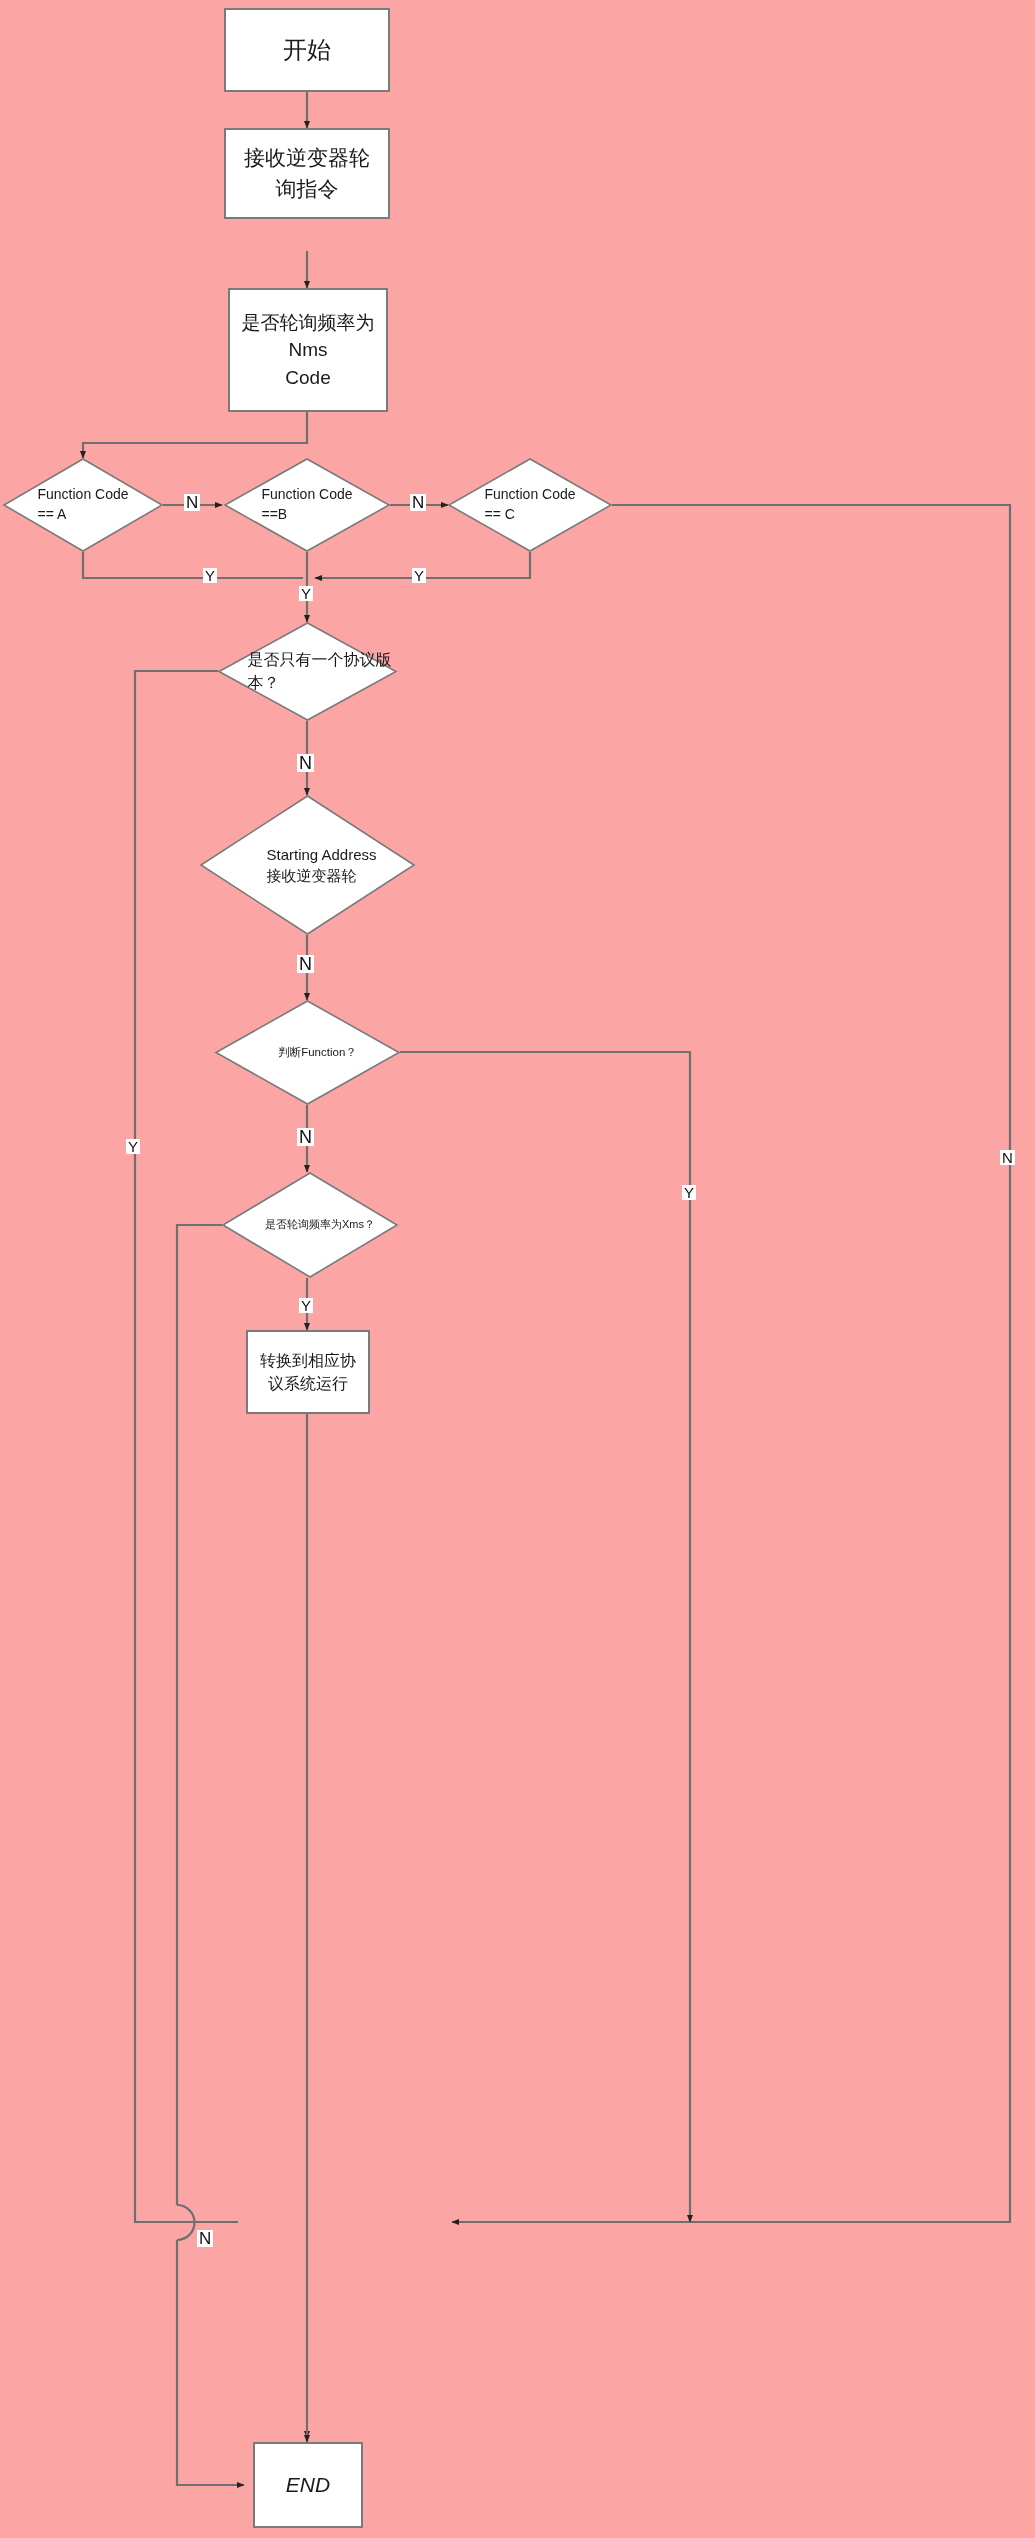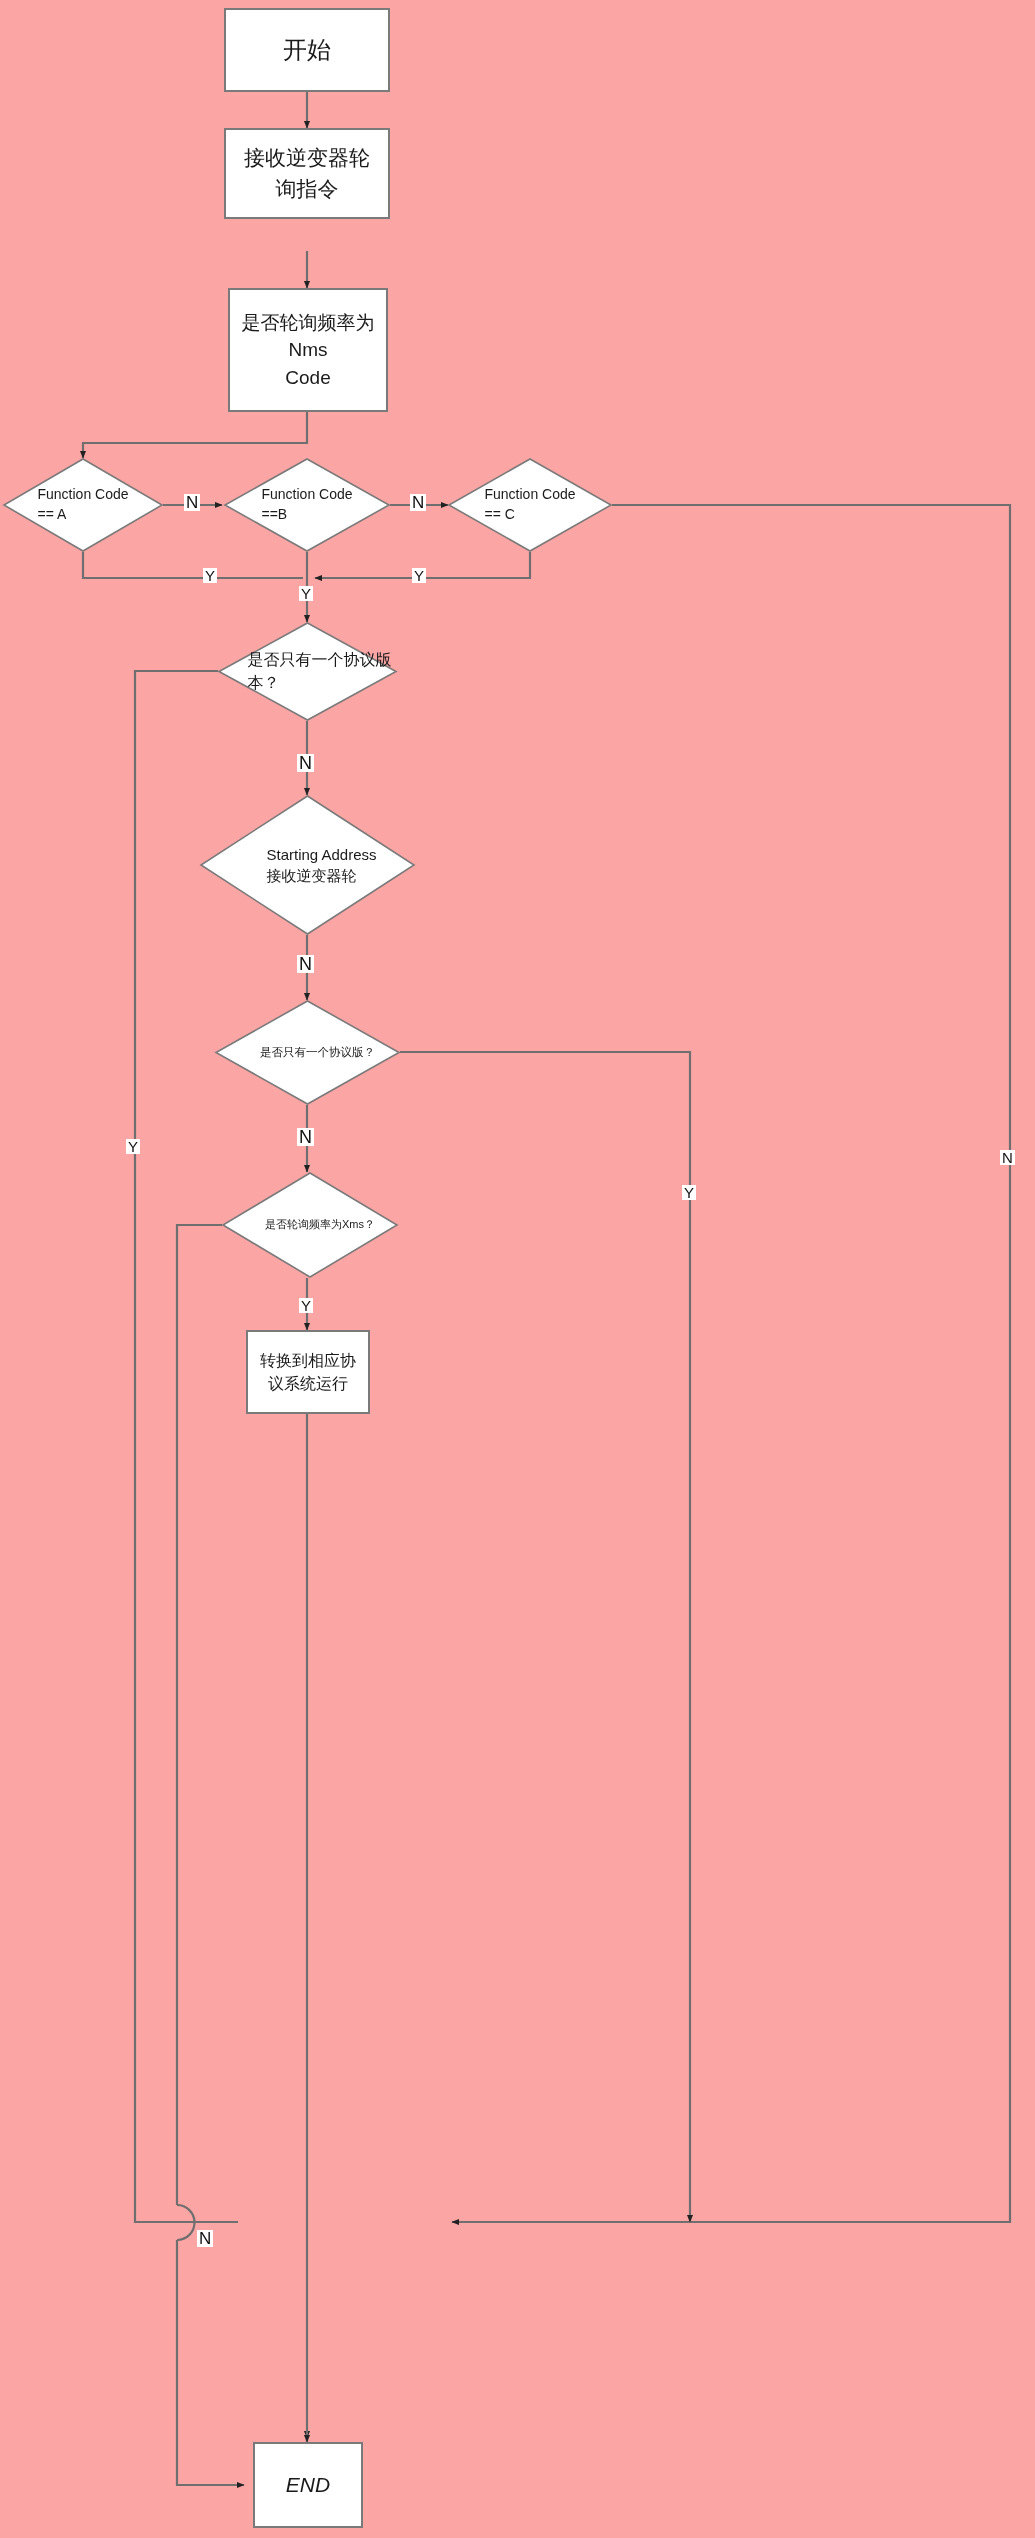--- a/index.html
+++ b/index.html
@@ -198,21 +198,21 @@
       <polygon points="107.5,1 214,70 107.5,139 1,70" fill="#ffffff" stroke="#7a7a7a" stroke-width="1.6"></polygon>
     </svg>
     <div class="dia-label" style="font-size:15px; padding:0 14px;">Starting Address
 接收逆变器轮</div>
   </div>
 
   <div class="dia-wrap" style="left:215px; top:1000px; width:185px; height:105px;">
     <svg width="185" height="105" viewBox="0 0 185 105">
       <polygon points="92.5,1 184,52.5 92.5,104 1,52.5" fill="#ffffff" stroke="#7a7a7a" stroke-width="1.6"></polygon>
     </svg>
-    <div class="dia-label" style="font-size:11.5px; padding:0 10px;">是否只有一个协议版？</div>
+    <div class="dia-label" style="font-size:11.5px; padding:0 10px;">判断Function？</div>
   </div>
 
   <div class="dia-wrap" style="left:222px; top:1172px; width:176px; height:106px;">
     <svg width="176" height="106" viewBox="0 0 176 106">
       <polygon points="88,1 175,53 88,105 1,53" fill="#ffffff" stroke="#7a7a7a" stroke-width="1.6"></polygon>
     </svg>
     <div class="dia-label" style="font-size:11px; padding:0 10px;">是否轮询频率为Xms？</div>
   </div>
 
   <div class="edge-label" style="left:184px; top:494px; font-size:17px;">N</div>

